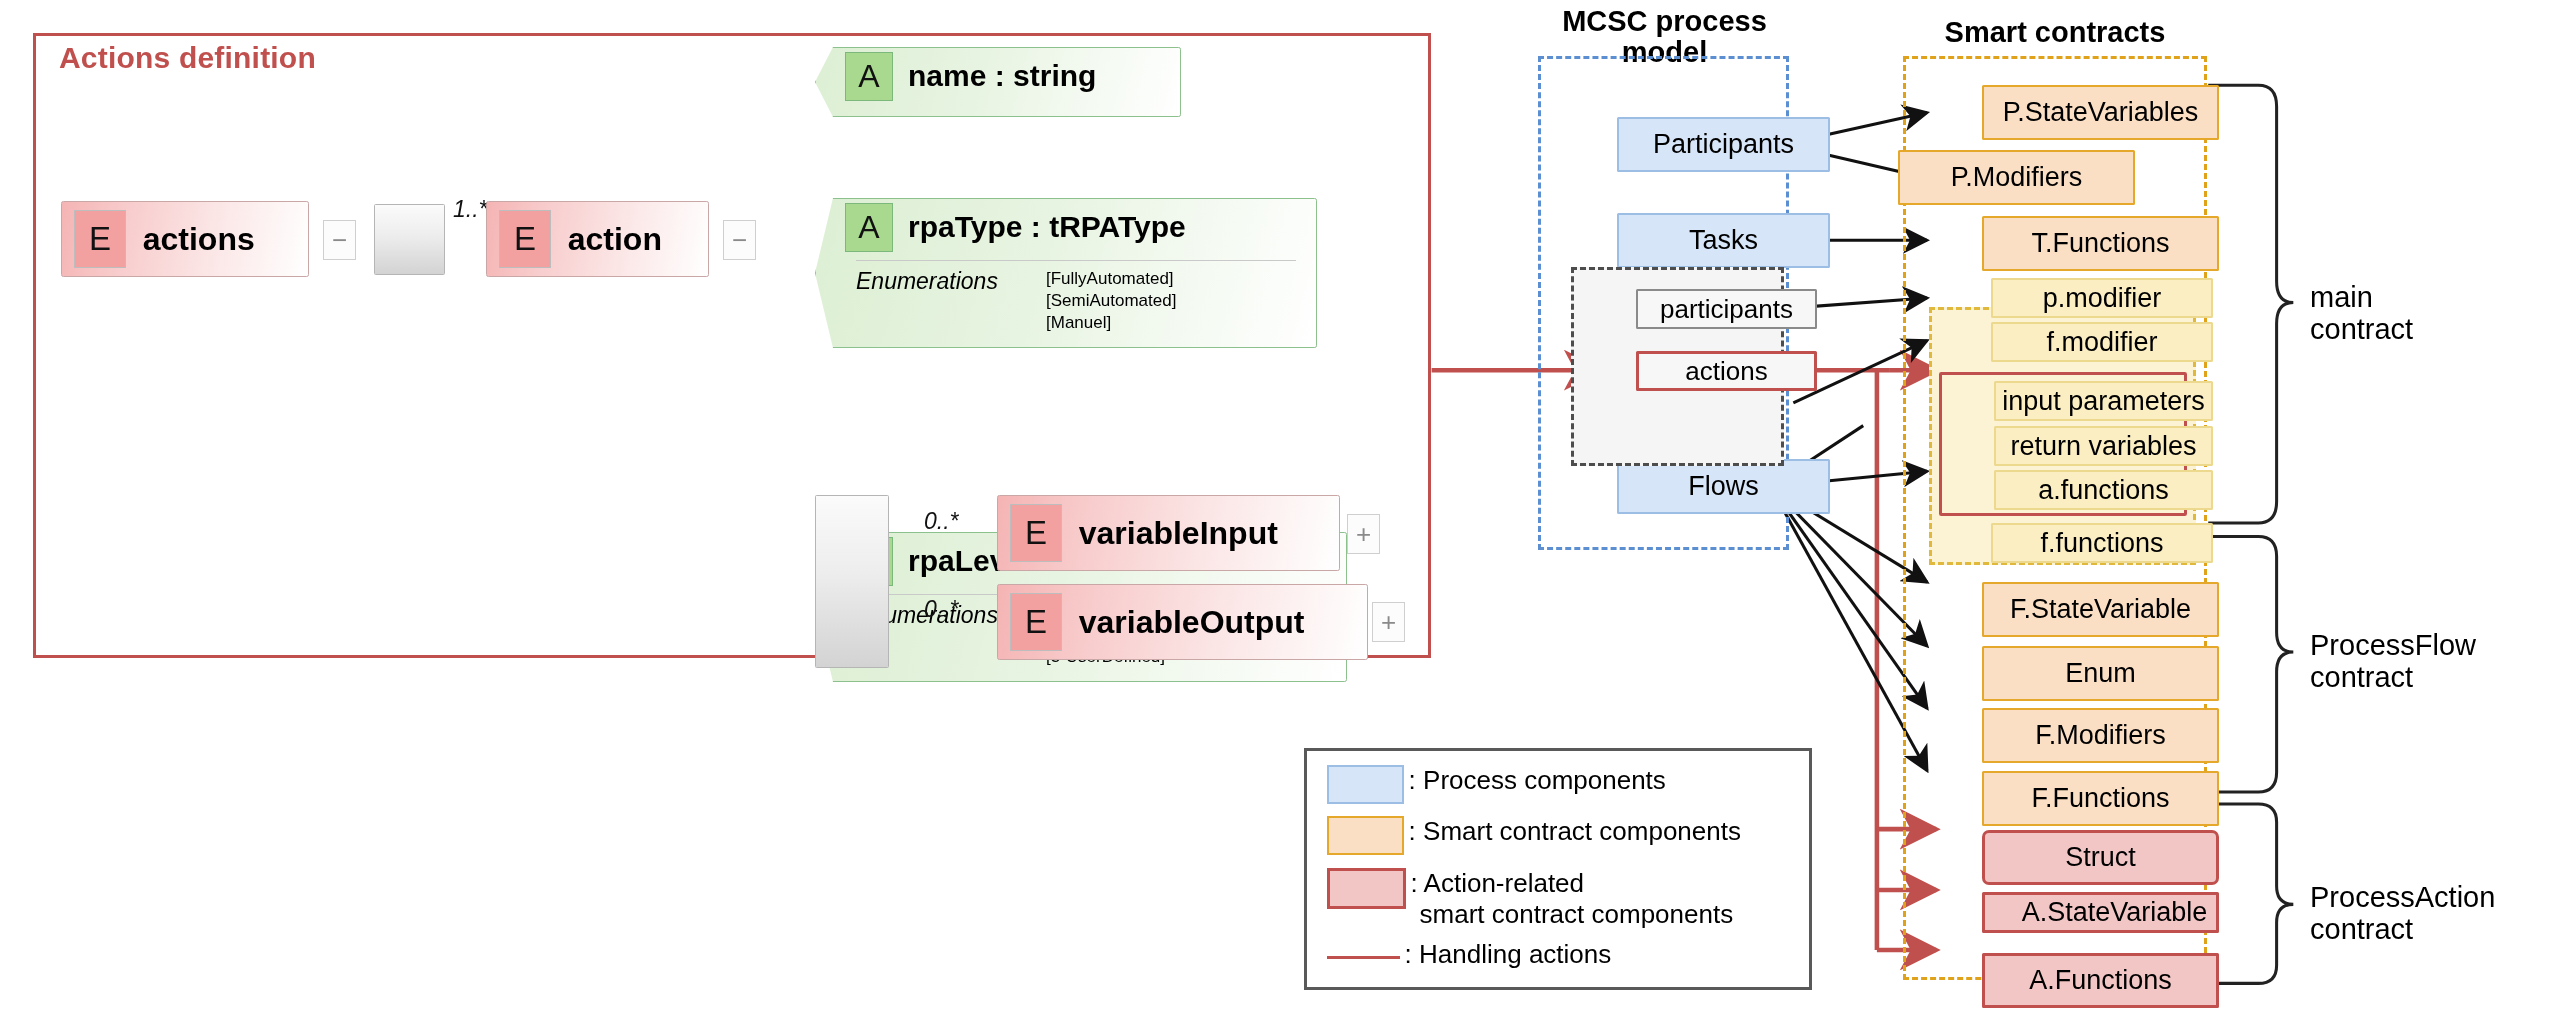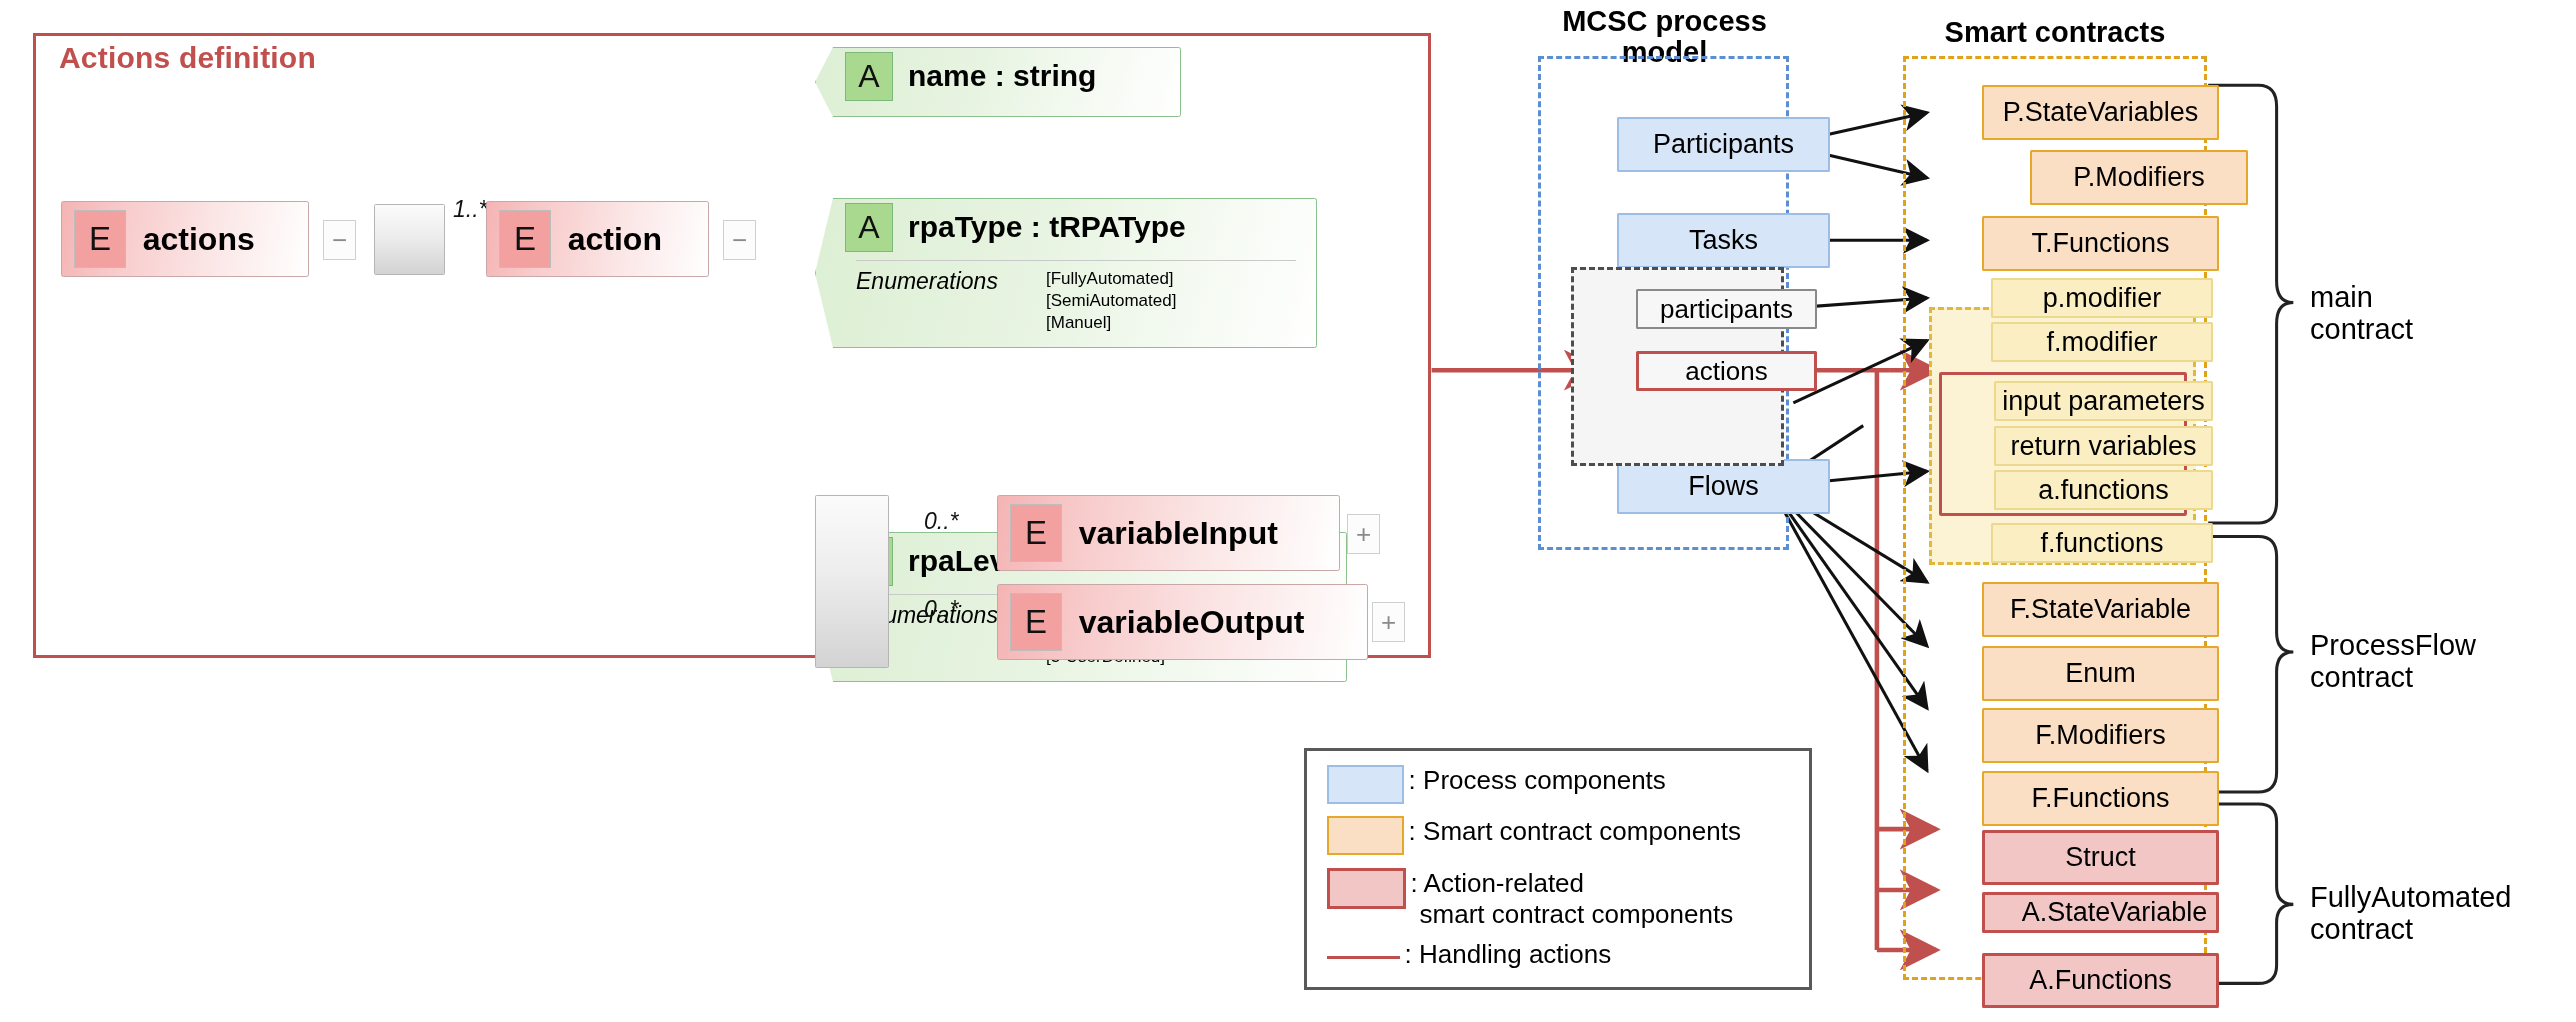--- a/index.html
+++ b/index.html
@@ -270,49 +270,49 @@
   <div class="abs" id="tasks-dash"></div>
   <div class="abs nodebox n-grey" style="left:1590px;top:289px;width:181px;height:40px;">participants</div>
   <div class="abs nodebox n-redline" style="left:1590px;top:351px;width:181px;height:40px;">actions</div>
 
   <div class="abs grouptitle" style="left:1903px;top:16.7px;width:304px;">Smart contracts</div>
   <div class="abs" id="sc-dash"></div>
   <div class="abs" id="inner-dash"></div>
   <div class="abs" id="red-group"></div>
 
   <div class="abs nodebox n-orange" style="left:1936px;top:85px;width:237px;height:55px;">P.StateVariables</div>
-  <div class="abs nodebox n-orange" style="left:1984px;top:150px;width:218px;height:55px;">P.Modifiers</div>
+  <div class="abs nodebox n-orange" style="left:1852px;top:150px;width:237px;height:55px;">P.Modifiers</div>
   <div class="abs nodebox n-orange" style="left:1936px;top:216px;width:237px;height:55px;">T.Functions</div>
 
   <div class="abs nodebox n-lightyel" style="left:1945px;top:278px;width:222px;height:40px;">p.modifier</div>
   <div class="abs nodebox n-lightyel" style="left:1945px;top:322px;width:222px;height:40px;">f.modifier</div>
   <div class="abs nodebox n-lightyel" style="left:1948px;top:381px;width:219px;height:40px;">input parameters</div>
   <div class="abs nodebox n-lightyel" style="left:1948px;top:426px;width:219px;height:40px;">return variables</div>
   <div class="abs nodebox n-lightyel" style="left:1948px;top:470px;width:219px;height:40px;">a.functions</div>
   <div class="abs nodebox n-lightyel" style="left:1945px;top:523px;width:222px;height:40px;">f.functions</div>
 
   <div class="abs nodebox n-orange" style="left:1936px;top:582px;width:237px;height:55px;">F.StateVariable</div>
   <div class="abs nodebox n-orange" style="left:1936px;top:646px;width:237px;height:55px;">Enum</div>
   <div class="abs nodebox n-orange" style="left:1936px;top:708px;width:237px;height:55px;">F.Modifiers</div>
   <div class="abs nodebox n-orange" style="left:1936px;top:771px;width:237px;height:55px;">F.Functions</div>
 
-  <div class="abs nodebox n-red" style="left:1936px;top:830px;width:237px;height:55px;">Struct</div>
+  <div class="abs nodebox n-red" style="left:1936px;top:830px;width:237px;height:55px;border-radius:7px;">Struct</div>
   <div class="abs nodebox n-red" style="left:1936px;top:892px;width:237px;height:41px;padding-left:28px;">A.StateVariable</div>
   <div class="abs nodebox n-red" style="left:1936px;top:953px;width:237px;height:55px;">A.Functions</div>
 
   <div class="bracket-label" style="left:2310px;top:281px;">
     <div>main</div>
     <div>contract</div>
   </div>
   <div class="bracket-label" style="left:2310px;top:629px;">
     <div>ProcessFlow</div>
     <div>contract</div>
   </div>
   <div class="bracket-label" style="left:2310px;top:881px;">
-    <div>FullyAutomated</div>
+    <div>ProcessAction</div>
     <div>contract</div>
   </div>
 
   <div class="abs" id="legend">
     <div class="lg-row" style="left:20px;top:65px;">
       <div class="lg-sw orange"></div>
       <div class="lg-txt">: Smart contract components</div>
     </div>
     <div class="lg-row" style="left:20px;top:13.7px;">
       <div class="lg-sw blue"></div>

